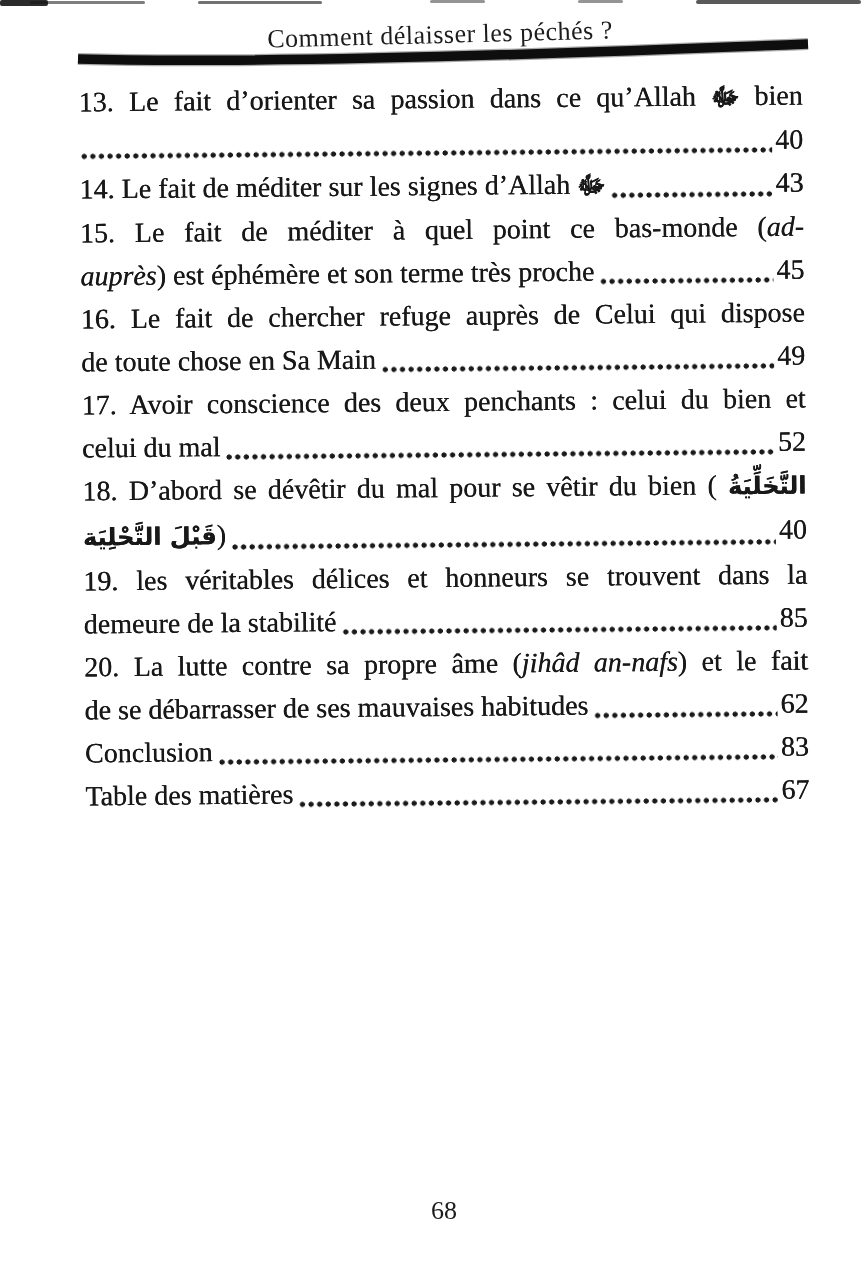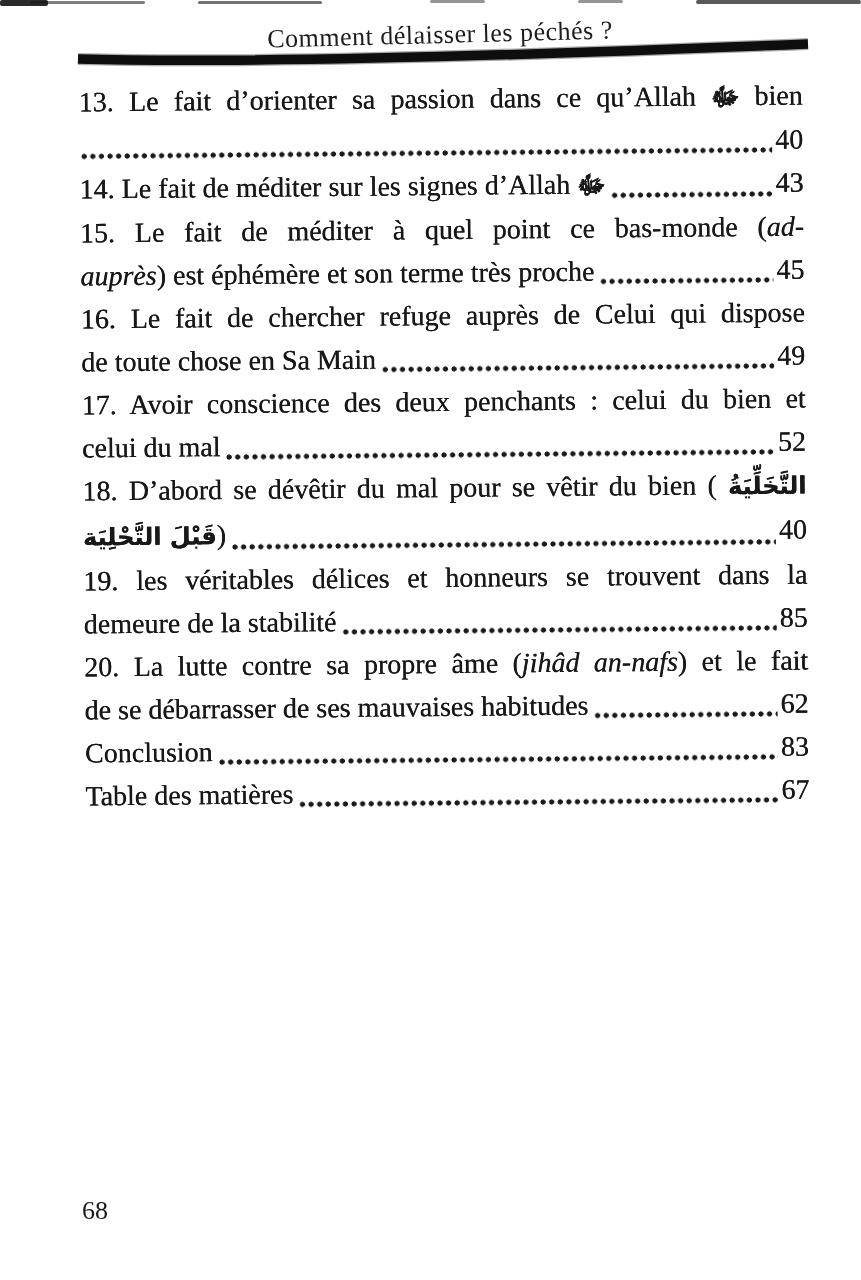--- a/index.html
+++ b/index.html
@@ -55,21 +55,21 @@
     font-family:"DejaVu Sans", sans-serif;
     font-weight:bold;font-size:24px;
     direction:rtl;unicode-bidi:isolate;
   }
   .honorific{
     font-family:"DejaVu Sans", sans-serif;
     font-size:25px;font-weight:bold;
   }
   .page-footer{
     position:absolute;left:82px;top:1196px;width:724px;
-    text-align:left;font-size:26px;color:#1b1b1b;
+    text-align:center;font-size:26px;color:#1b1b1b;
   }
 </style>
 </head>
 <body>
 
 <div class="page">
 
   <div class="artifact a1"></div>
   <div class="artifact a2"></div>
   <div class="artifact a3"></div>

